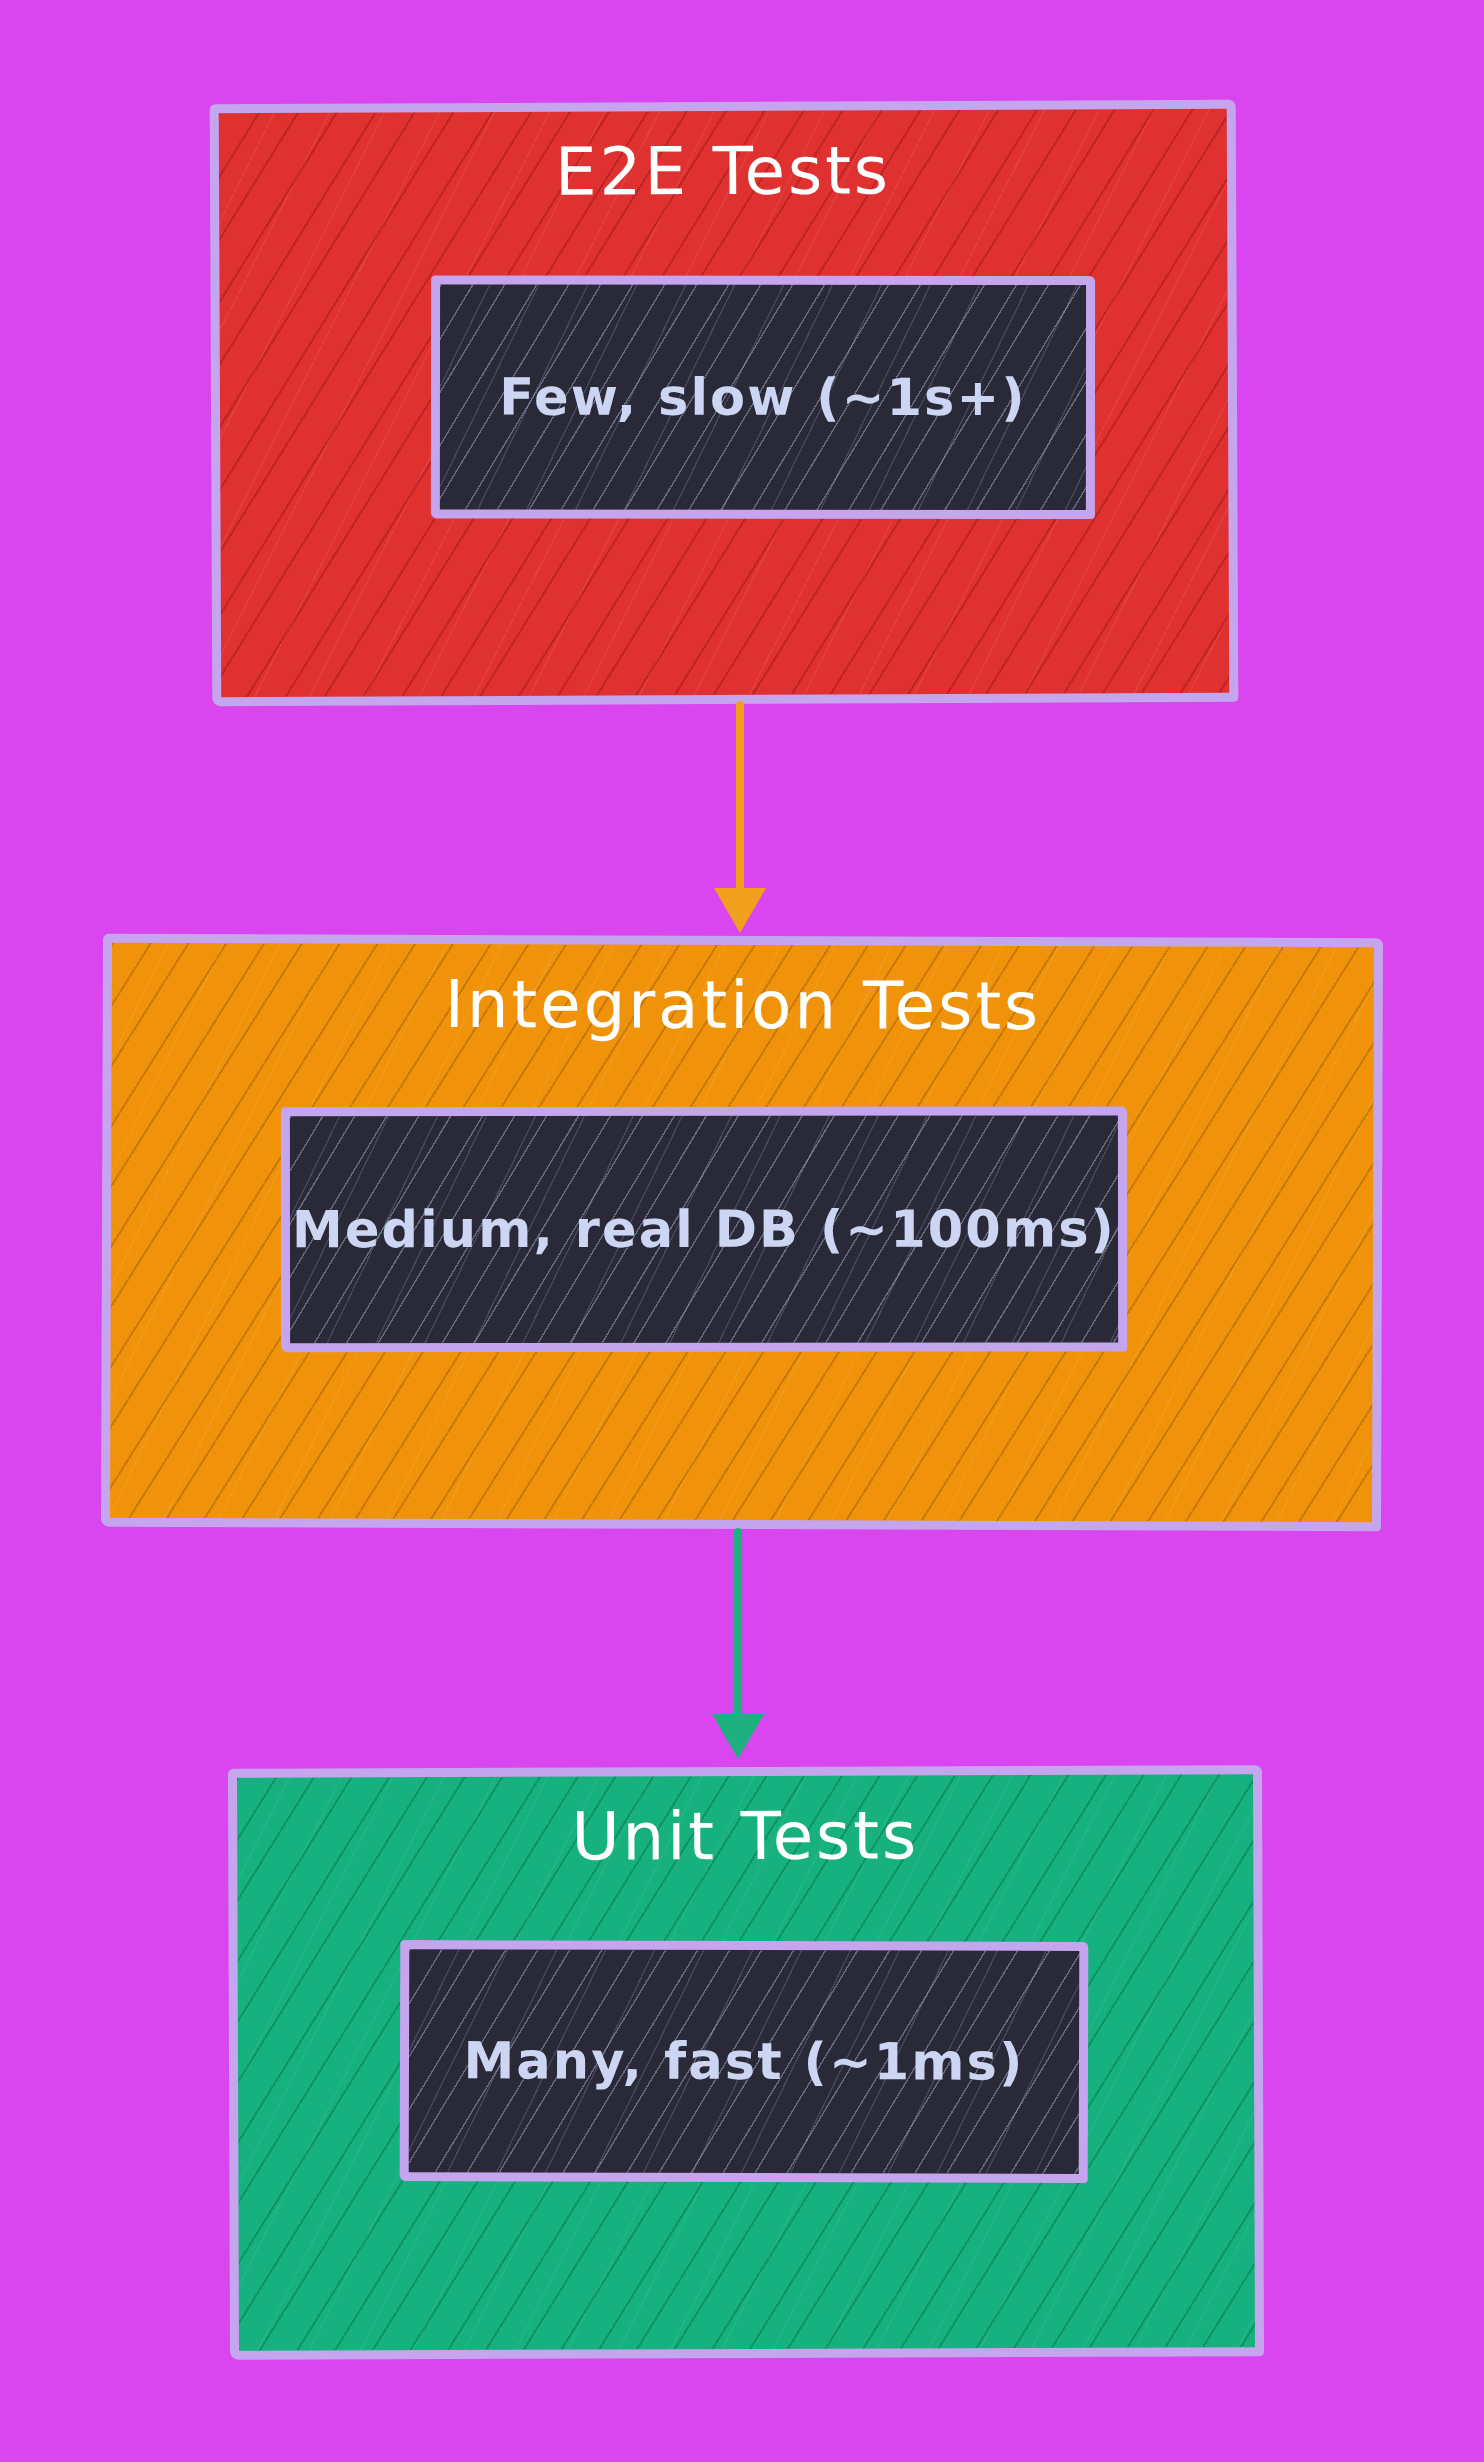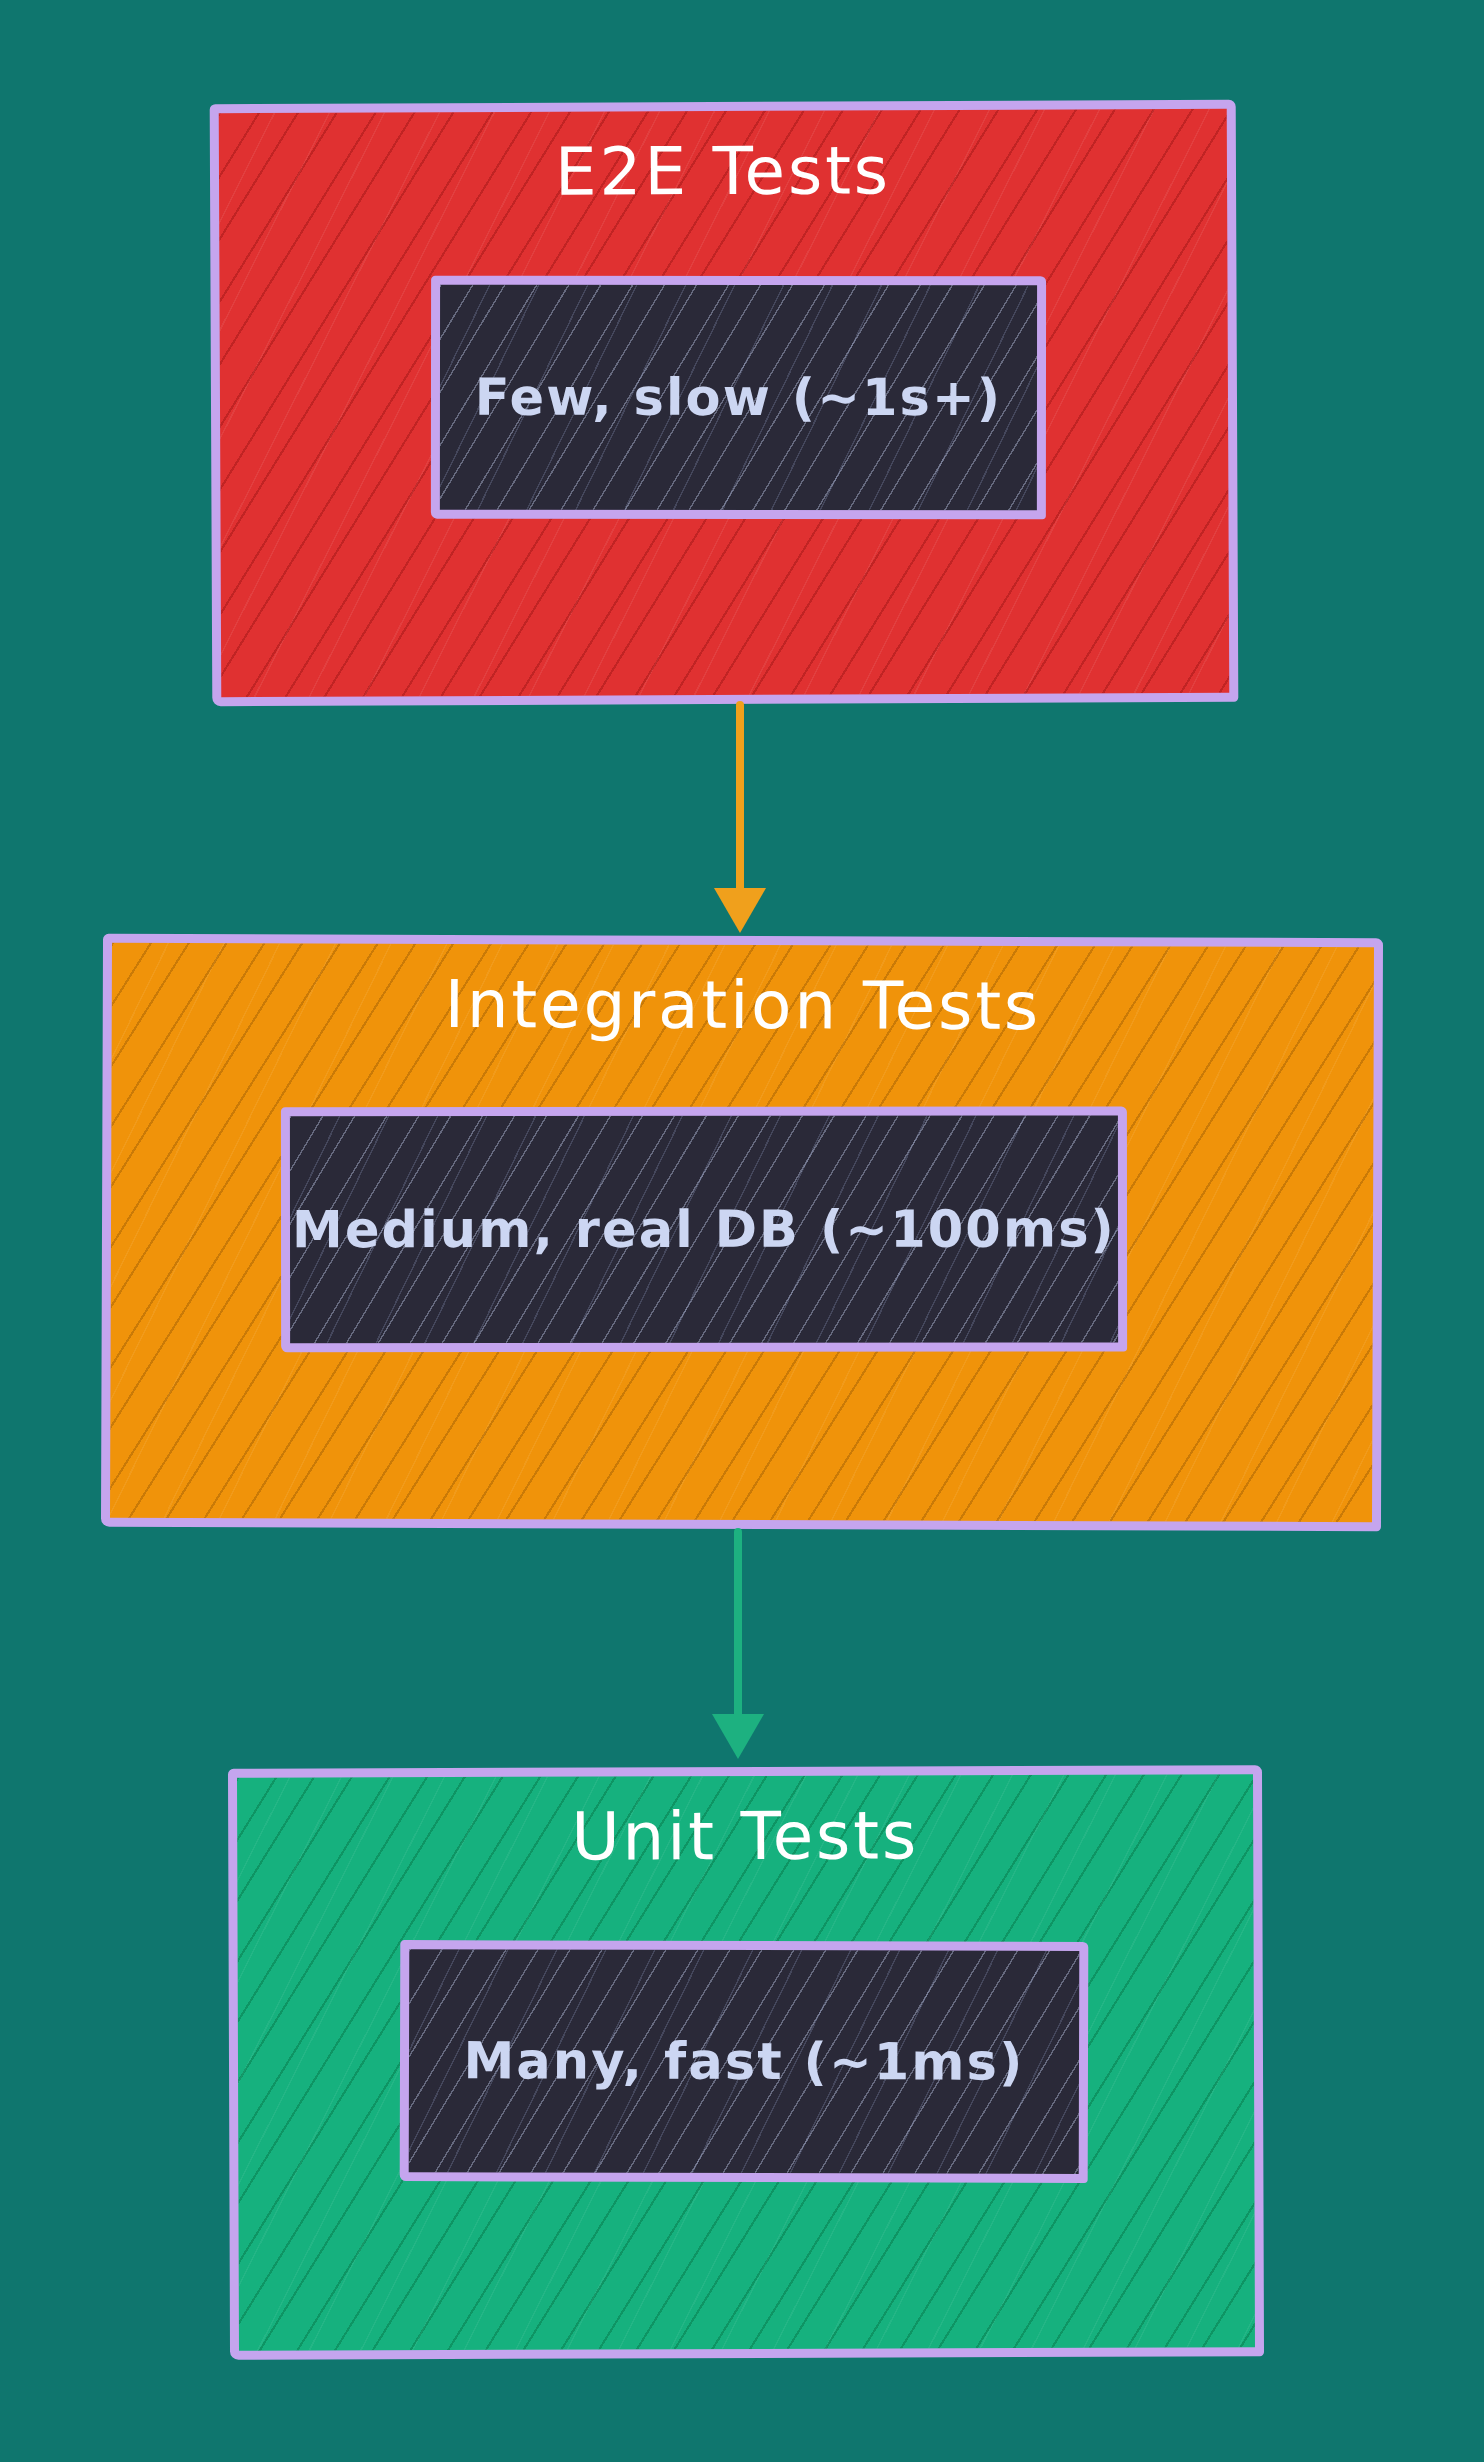--- a/index.html
+++ b/index.html
@@ -4,21 +4,21 @@
 <style>
   html, body {
     margin: 0;
     padding: 0;
     background: #1f1d2b;
   }
   .canvas {
     position: relative;
     width: 1484px;
     height: 2462px;
-    background: #0f766e;
+    background: #d946ef;
     overflow: hidden;
     font-family: "DejaVu Sans", sans-serif;
   }
 
   
   .node {
     position: absolute;
     box-sizing: border-box;
     border: 9.8px solid #c5a5ee;
     border-radius: 5.6px 7px 4.2px 8.4px;
@@ -72,21 +72,21 @@
     align-items: center;
     justify-content: center;
   }
   .inner-label {
     color: #ccd6f2;
     font-size: 51px;
     font-weight: bold;
     letter-spacing: 2.1px;
     white-space: nowrap;
   }
-  .inner-e2e         { left: 211px; top: 165px; width: 615px;  height: 243px; transform: rotate(0.3deg); text-align: center; }
+  .inner-e2e         { left: 211px; top: 165px; width: 664px;  height: 243px; transform: rotate(0.3deg); text-align: center; }
   .inner-integration { left: 170px; top: 162px; width: 846px; height: 245px; transform: rotate(-0.25deg); }
   .inner-unit        { left: 162px; top: 165px; width: 688px;  height: 241px; transform: rotate(0.35deg); }
 
   
   .arrow { position: absolute; }
   .arrow-shaft {
     position: absolute;
     width: 7.7px;
     border-radius: 4.2px;
   }

